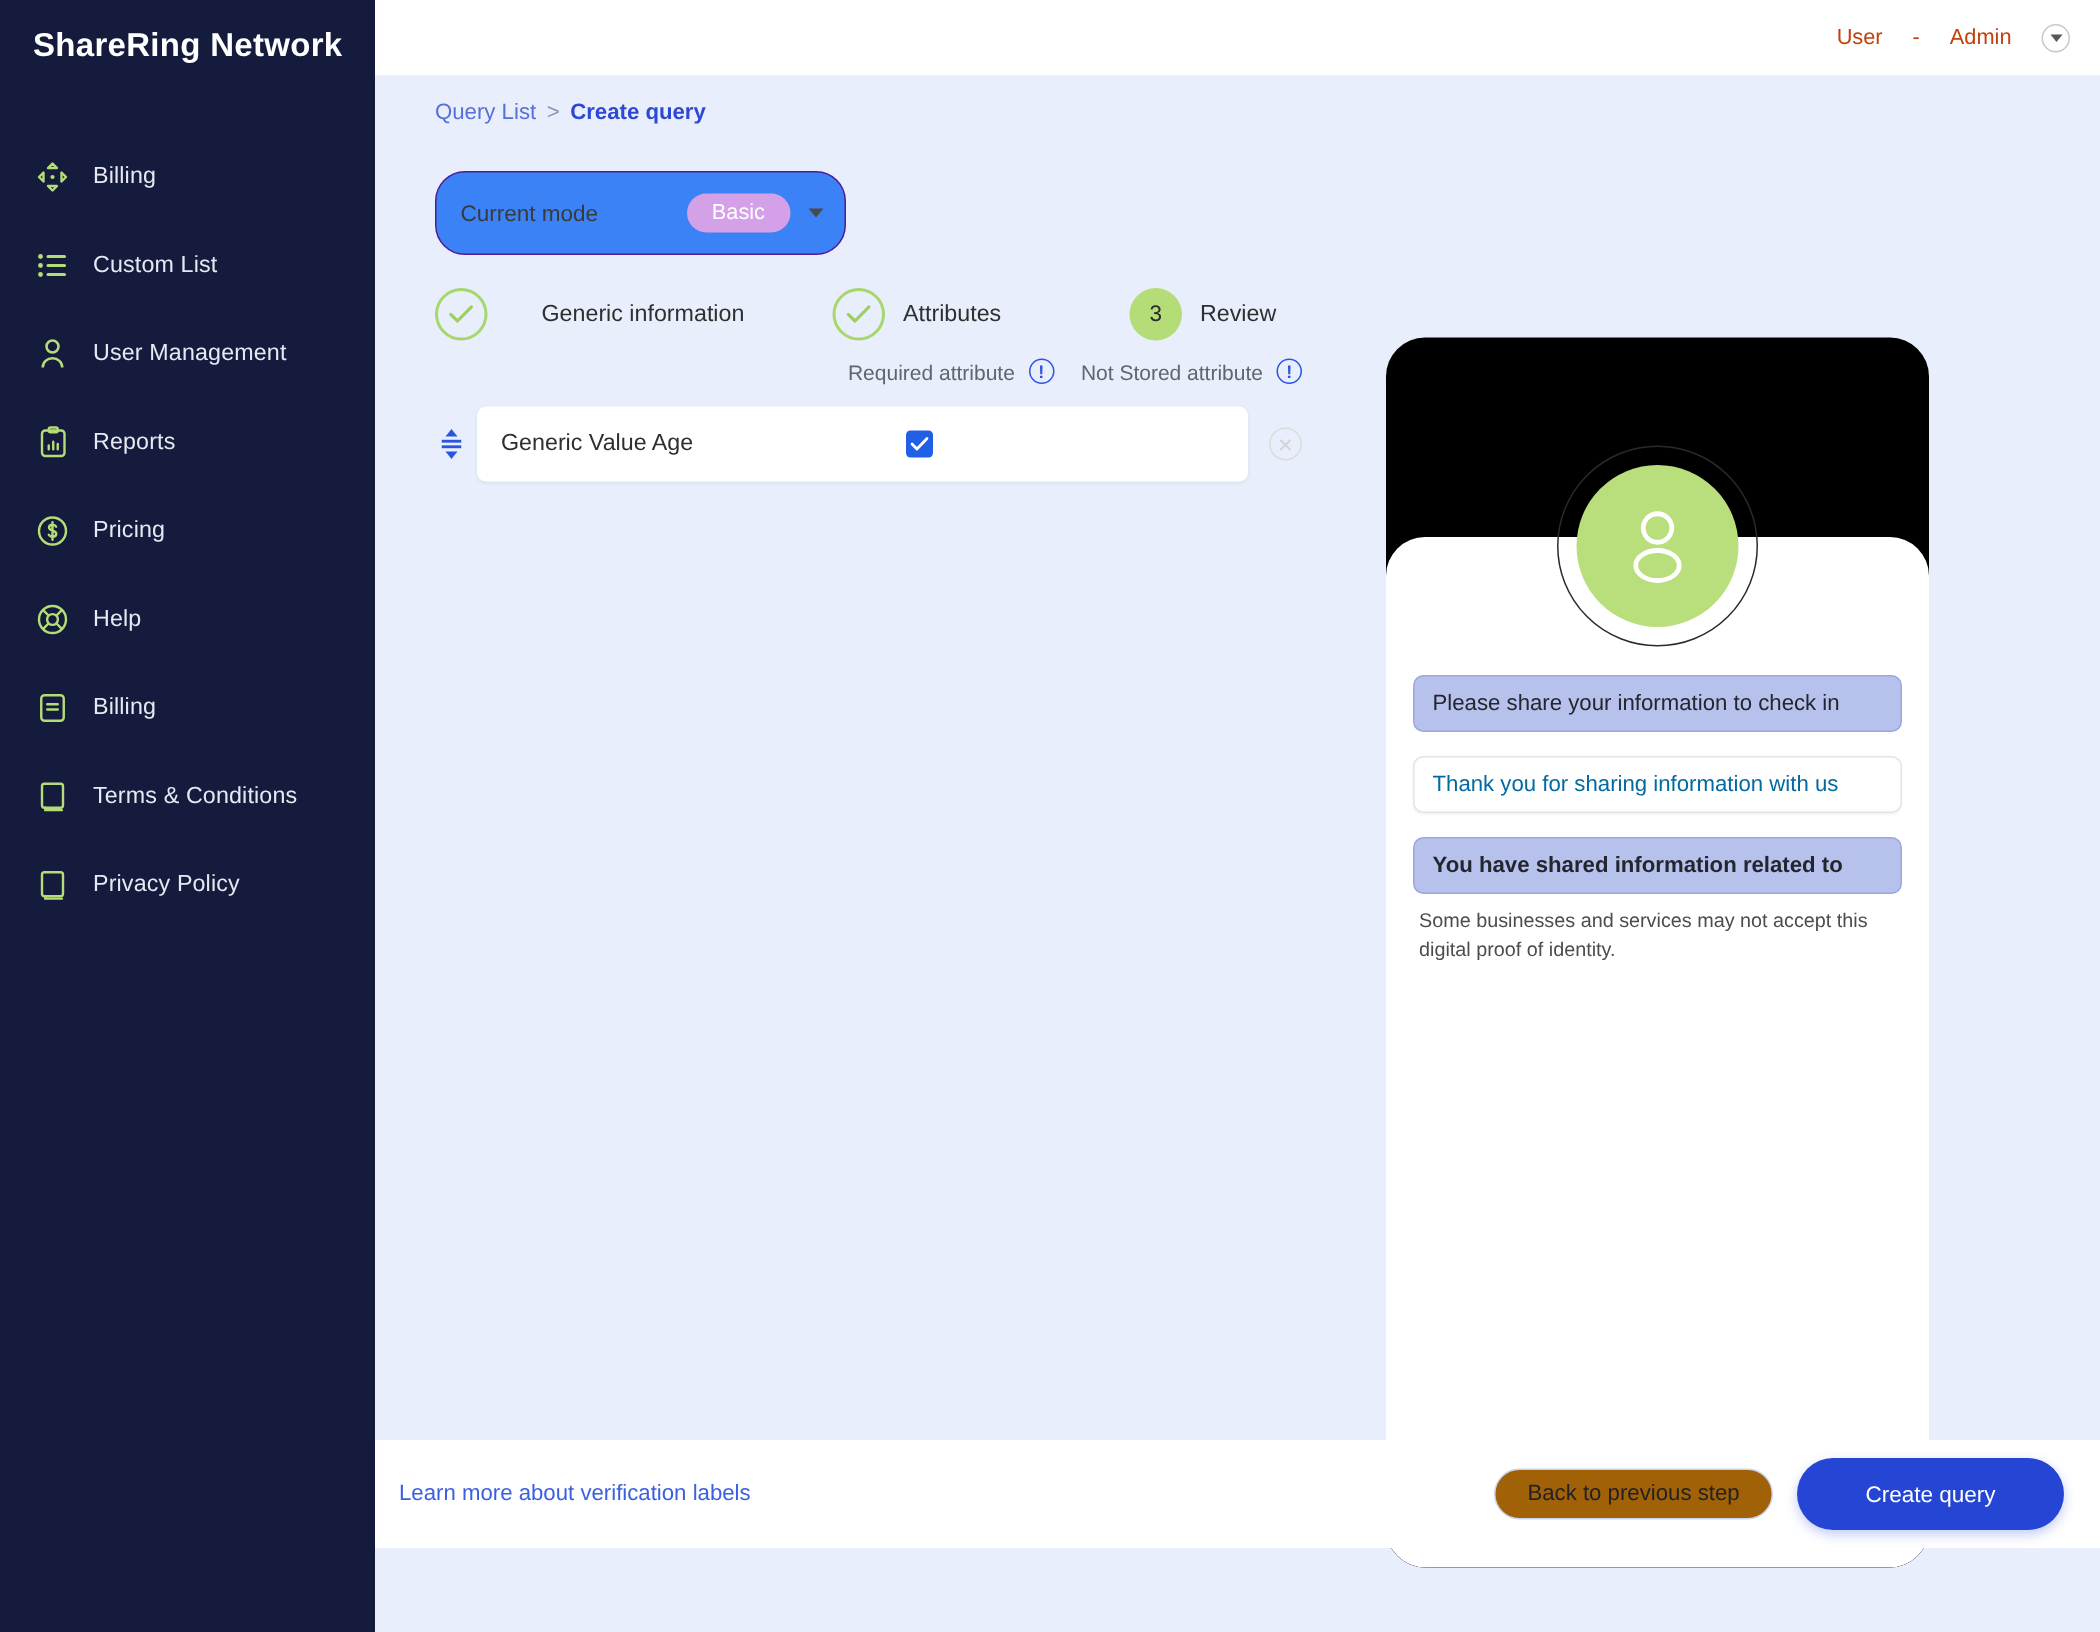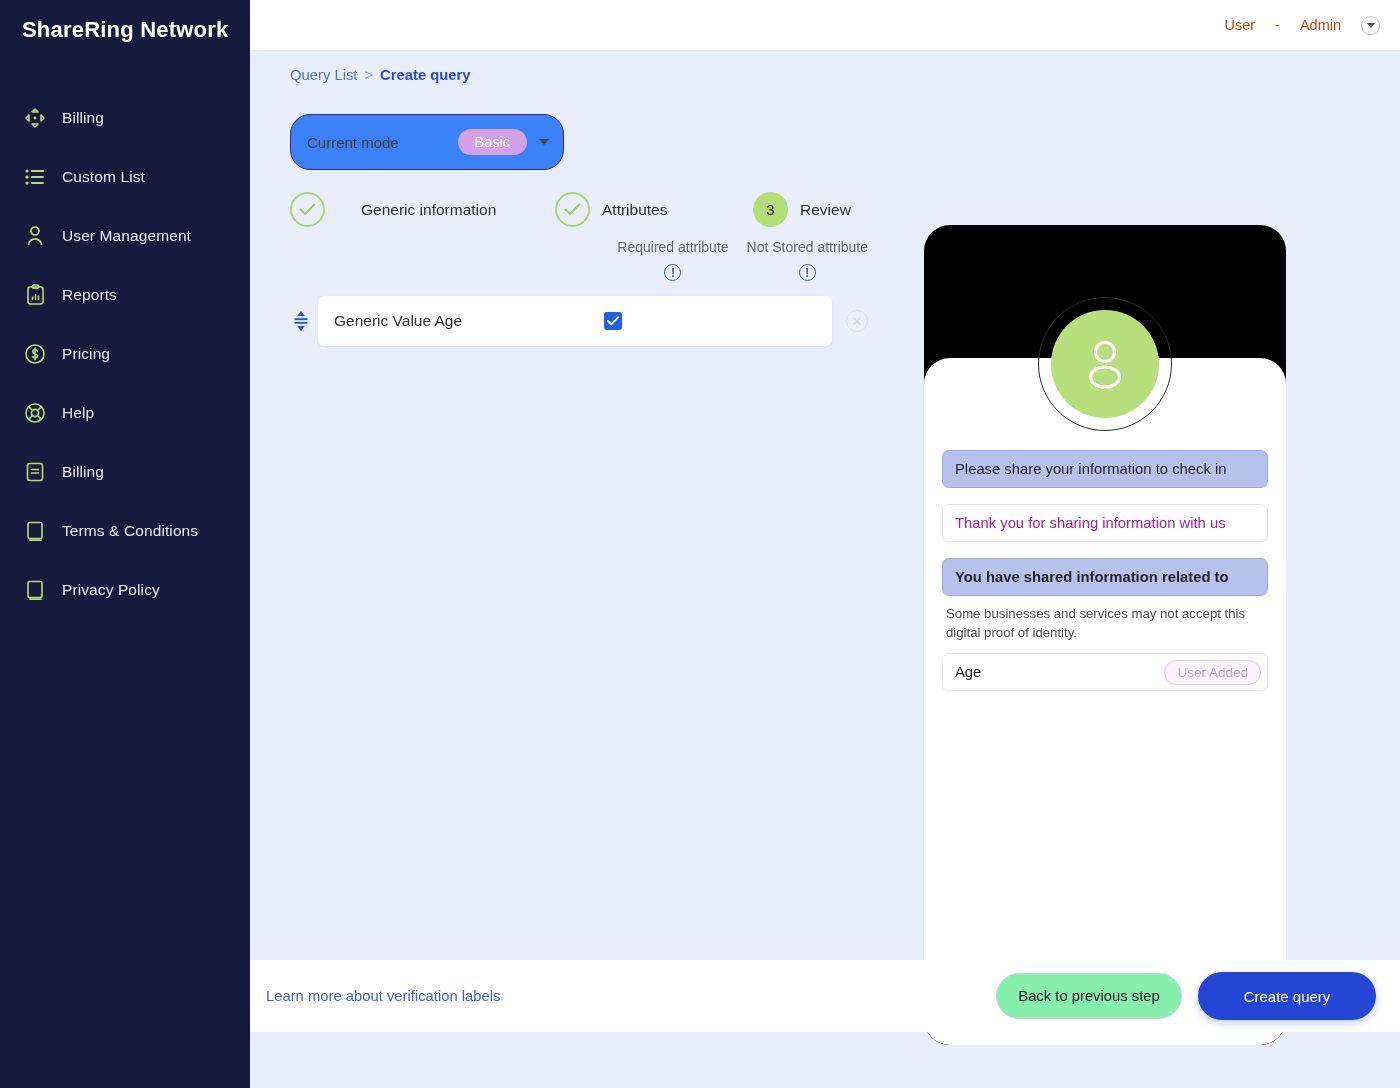--- a/index.html
+++ b/index.html
@@ -130,21 +130,21 @@
   .circ.cur  { background: #b5dd77; color: #2c2c2c; font-size: 15px; }
   .step-label { font-size: 15.5px; color: #2f2f2f; white-space: nowrap; }
 
   .legend {
     margin: 12px 0 0 16px;
     width: 578px;
     display: flex; justify-content: flex-end; align-items: center;
     gap: 18px;
     font-size: 14px; color: #60656f;
   }
-  .legend-item { display: flex; align-items: center; gap: 9px; flex-direction: column; }
+  .legend-item { display: flex; align-items: center; gap: 9px; }
   .excl {
     width: 17px; height: 17px; border-radius: 50%;
     border: 1.6px solid #2b55e0;
     color: #2b55e0; font-size: 12px; font-weight: 700;
     display: flex; align-items: center; justify-content: center;
     line-height: 1;
   }
 
   
   .attr-row {
@@ -229,21 +229,21 @@
     color: #23262e;
     margin-bottom: 16px;
   }
   .bubble-blue.bold { font-weight: 700; }
   .bubble-white {
     background: #ffffff;
     border: 1px solid #e4e4e4;
     border-radius: 7px;
     padding: 10px 12px;
     font-size: 14.8px;
-    color: #a21caf;
+    color: #0369a1;
     margin-bottom: 16px;
     box-shadow: 0 1px 2px rgba(0,0,0,.05);
   }
   .bubble-note {
     font-size: 13.2px; color: #4c4c4c;
     line-height: 1.45;
     margin: -8px 0 11px 4px;
   }
   .shared-item {
     background: #ffffff;
@@ -271,24 +271,24 @@
     background: #ffffff;
     display: flex; align-items: center;
     padding: 0 24px 0 16px;
   }
   .footer-link {
     font-size: 14.8px; color: #3a5fe0; cursor: pointer;
     margin-left: 0;
   }
   .footer-actions { margin-left: auto; display: flex; align-items: center; gap: 16px; }
   .btn-outline {
-    height: 46px; min-width: 186px;
+    height: 34px; min-width: 186px;
     border-radius: 23px;
     border: 1px solid #c9d2ef;
-    background: #86efac;
+    background: #a16207;
     color: #222; font-size: 14.8px;
     cursor: pointer;
   }
   .btn-primary {
     height: 48px; min-width: 178px;
     border-radius: 24px;
     border: none;
     background: #2546d4;
     color: #ffffff; font-size: 15px;
     cursor: pointer;
@@ -497,24 +497,20 @@
           <svg width="52" height="56" viewBox="0 0 52 56" fill="none" stroke="#ffffff" stroke-width="3.2">
               <circle cx="26" cy="16" r="9.5"></circle>
               <ellipse cx="26" cy="41" rx="14.5" ry="10"></ellipse>
             </svg>
         </div>
         <div class="phone-body">
           <div class="bubble-blue">Please share your information to check in</div>
           <div class="bubble-white">Thank you for sharing information with us</div>
           <div class="bubble-blue bold">You have shared information related to</div>
           <div class="bubble-note">Some businesses and services may not accept this digital proof of identity.</div>
-          <div class="shared-item">
-            <span class="shared-name">Age</span>
-            <span class="shared-tag">User Added</span>
-          </div>
         </div>
       </div>
 
     </div>
   </section>
 
   <footer class="footer">
     <span class="footer-link">Learn more about verification labels</span>
     <div class="footer-actions">
       <button class="btn-outline">Back to previous step</button>

